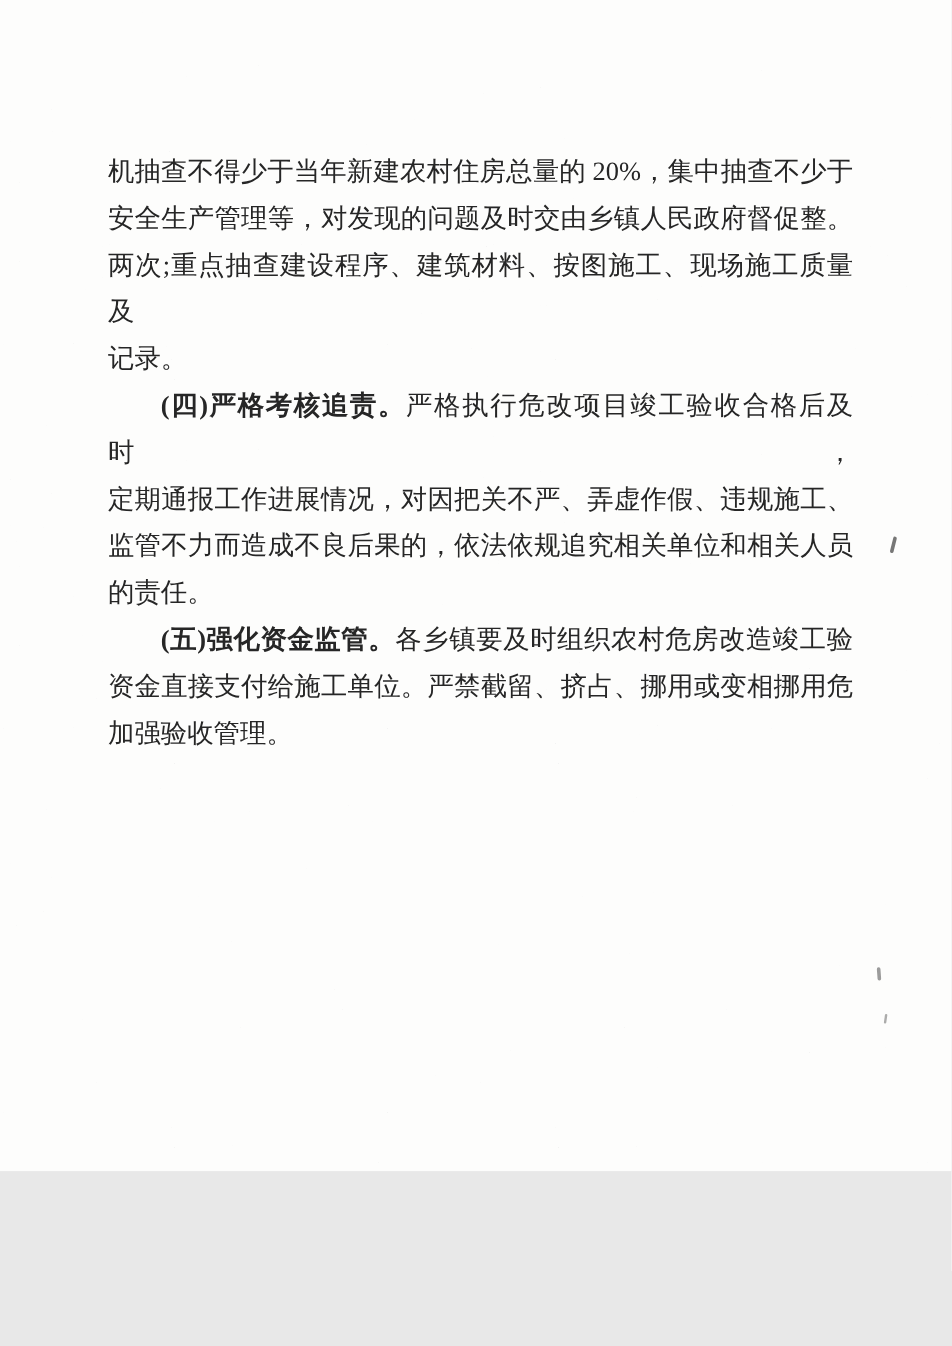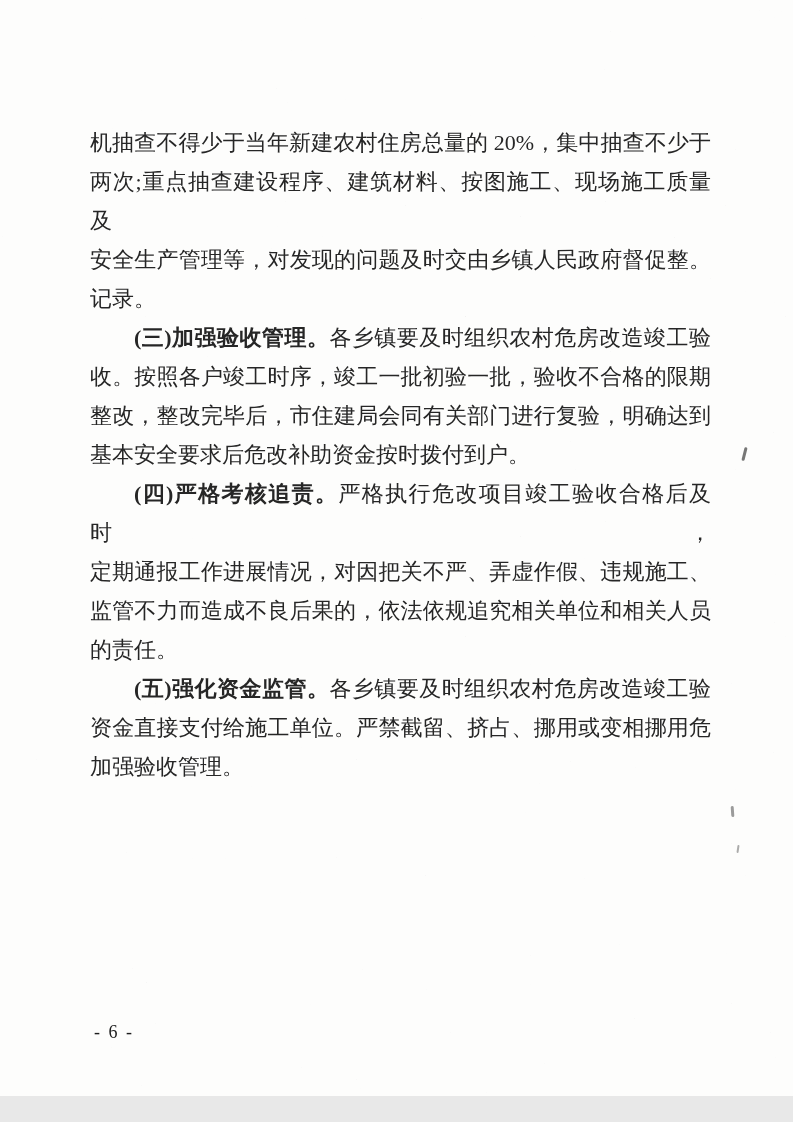--- a/index.html
+++ b/index.html
@@ -3,21 +3,21 @@
 <meta charset="utf-8">
 <style>
   html, body {
     margin: 0;
     padding: 0;
     background: #e8e8e8;
   }
   .page {
     position: relative;
     width: 793px;
-    height: 1096px;
+    height: 976px;
     margin: 0 auto;
     background: #fdfdfc;
     overflow: hidden;
     font-family: "Liberation Serif", "DejaVu Serif", serif;
   }
   .noise-layer {
     position: absolute;
     inset: 0;
     z-index: 0;
     pointer-events: none;
@@ -102,31 +102,25 @@
   </svg>
 
   <div class="artifact artifact-1"></div>
   <div class="artifact artifact-2"></div>
   <div class="artifact artifact-3"></div>
 
   <div class="content">
 
     <p class="para">
       <span class="line fill">机抽查不得少于当年新建农村住房总量的 20%，集中抽查不少于</span>
+      <span class="line fill">安全生产管理等，对发现的问题及时交由乡镇人民政府督促整。</span>
       <span class="line fill">两次;重点抽查建设程序、建筑材料、按图施工、现场施工质量及</span>
-      <span class="line fill">安全生产管理等，对发现的问题及时交由乡镇人民政府督促整。</span>
       <span class="line">记录。</span>
     </p>
 
-    <p class="para">
-      <span class="line fill indent"><span class="lead">(三)加强验收管理。</span><span>各乡镇要及时组织农村危房改造竣工验</span></span>
-      <span class="line fill">收。按照各户竣工时序，竣工一批初验一批，验收不合格的限期</span>
-      <span class="line fill">整改，整改完毕后，市住建局会同有关部门进行复验，明确达到</span>
-      <span class="line">基本安全要求后危改补助资金按时拨付到户。</span>
-    </p>
 
     <p class="para">
       <span class="line fill indent"><span class="lead">(四)严格考核追责。</span><span>严格执行危改项目竣工验收合格后及时，</span></span>
       <span class="line fill">定期通报工作进展情况，对因把关不严、弄虚作假、违规施工、</span>
       <span class="line fill">监管不力而造成不良后果的，依法依规追究相关单位和相关人员</span>
       <span class="line">的责任。</span>
     </p>
 
     <p class="para">
       <span class="line fill indent"><span class="lead">(五)强化资金监管。</span><span>各乡镇要及时组织农村危房改造竣工验</span></span>

